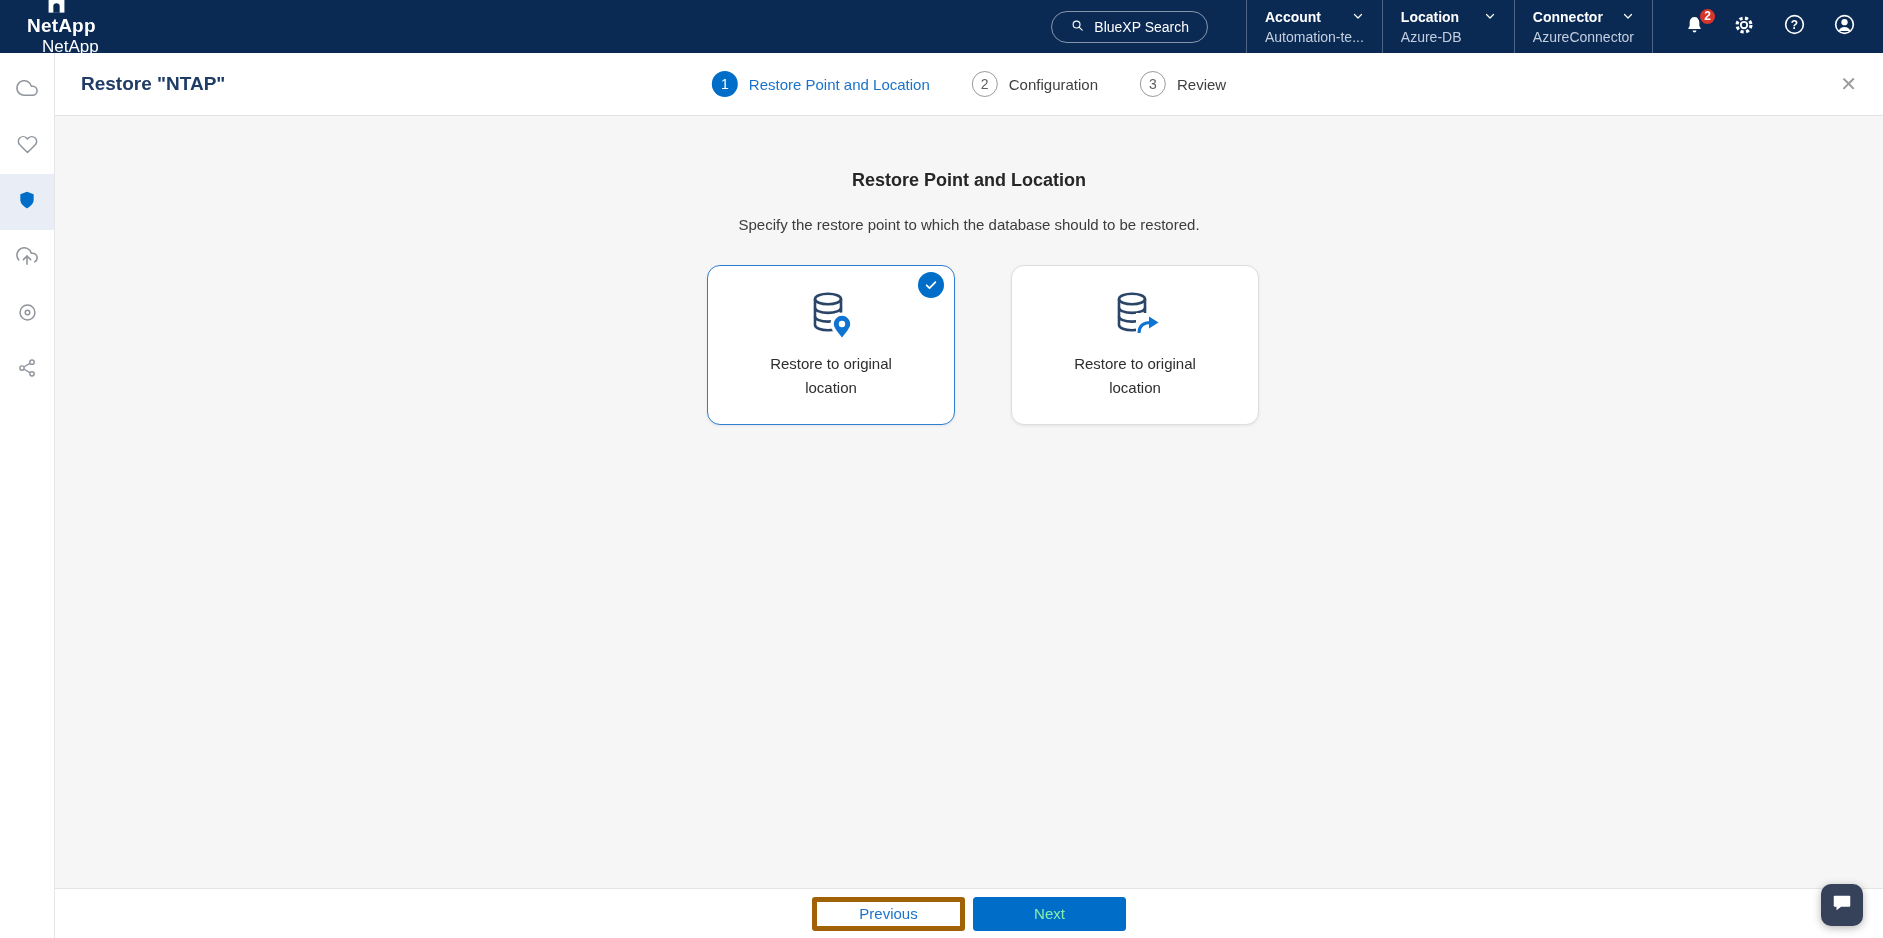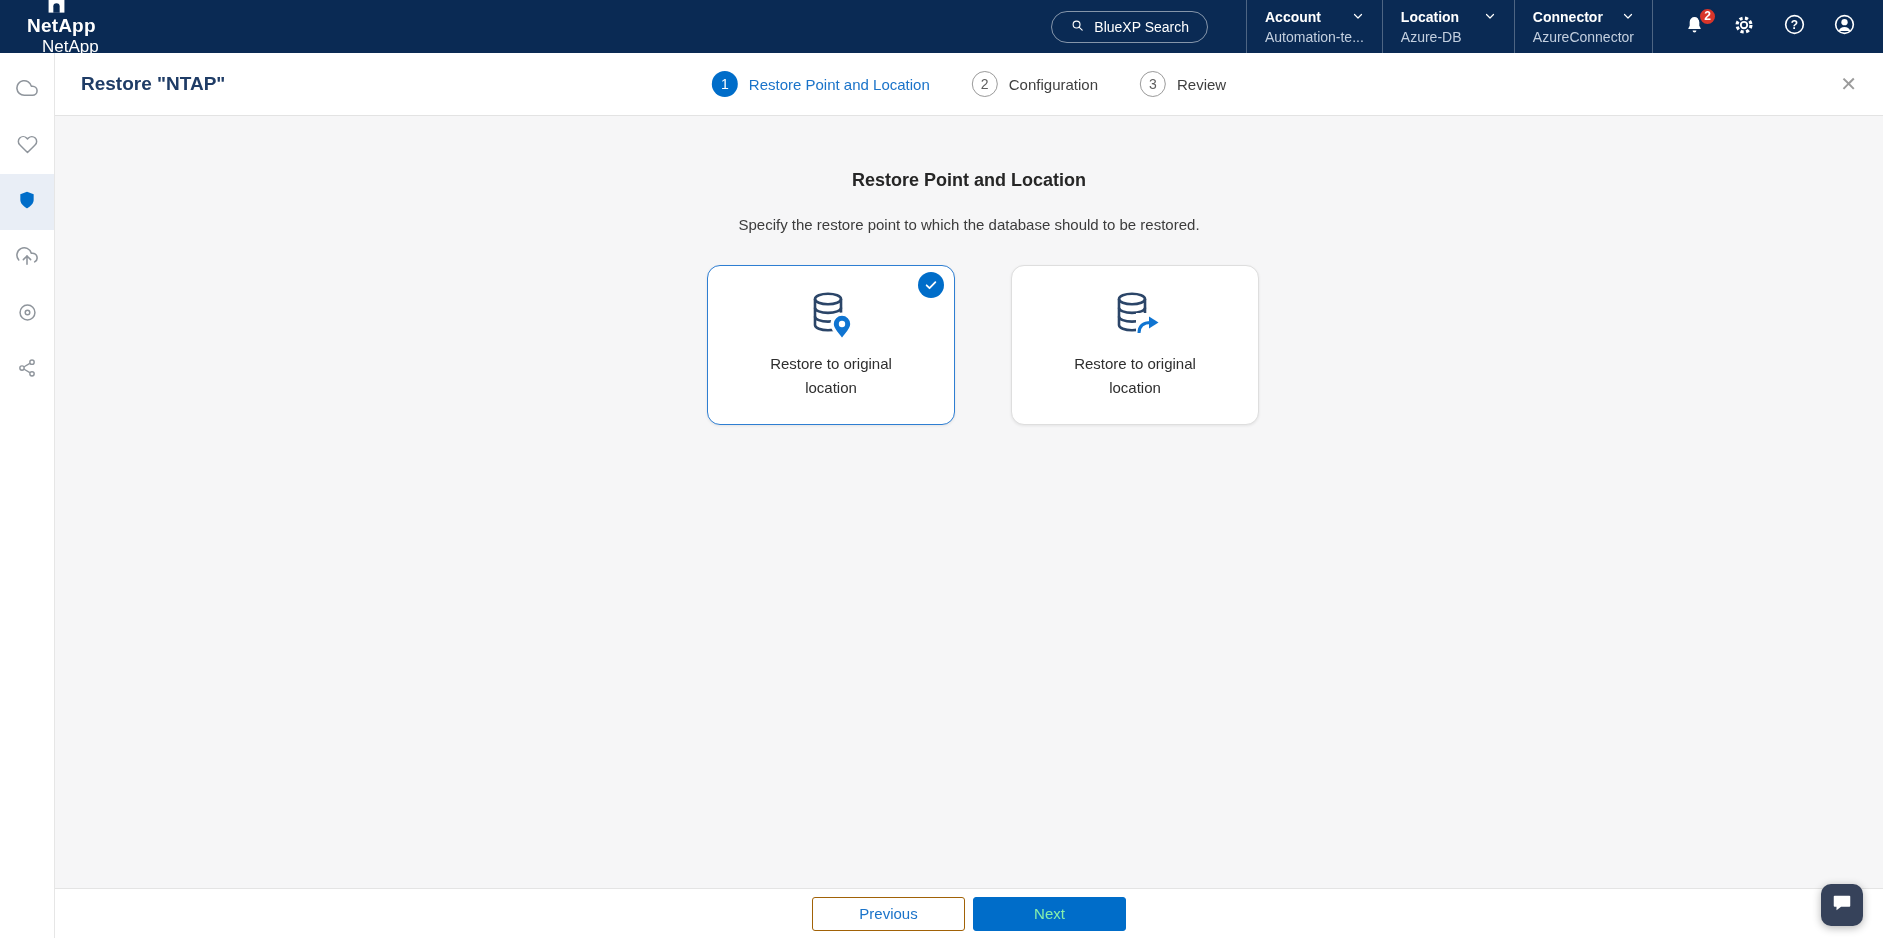--- a/index.html
+++ b/index.html
@@ -75,21 +75,21 @@
   .option-card.selected { border:1px solid #2e7ed2; }
   .option-icon { margin-top:22px; height:54px; display:flex; align-items:flex-start; justify-content:center; }
   .option-label { margin-top:10px; font-size:15px; color:#2e2e2e; text-align:center; width:165px; line-height:1.6; }
   .check-badge { position:absolute; top:6px; right:10px; width:26px; height:26px; border-radius:50%;
     background:var(--accent,#006dc9); display:flex; align-items:center; justify-content:center; }
 
   .footer { flex:0 0 50px; background:#fff; border-top:1px solid #e4e4e4; display:flex;
     align-items:center; justify-content:center; gap:8px; position:relative; }
   .btn { height:34px; width:153px; font-size:15px; border-radius:3px; cursor:pointer;
     display:flex; align-items:center; justify-content:center; font-family:inherit; }
-  .btn-prev { background:#fff; border:1px solid #a16207; color:#1a73c9; }
+  .btn-prev { background:#fff; border:5px solid #a16207; color:#1a73c9; }
   .btn-next { background:var(--accent,#006dc9); border:1px solid var(--accent,#006dc9); color:#86efac; }
 
   .chat-launcher { position:absolute; right:20px; bottom:12px; width:42px; height:42px; border-radius:10px;
     background:#36425a; display:flex; align-items:center; justify-content:center;
     box-shadow:0 2px 8px rgba(0,0,0,.3); cursor:pointer; z-index:40; }
 </style>
 </head>
 <body>
 
 <div class="app">

